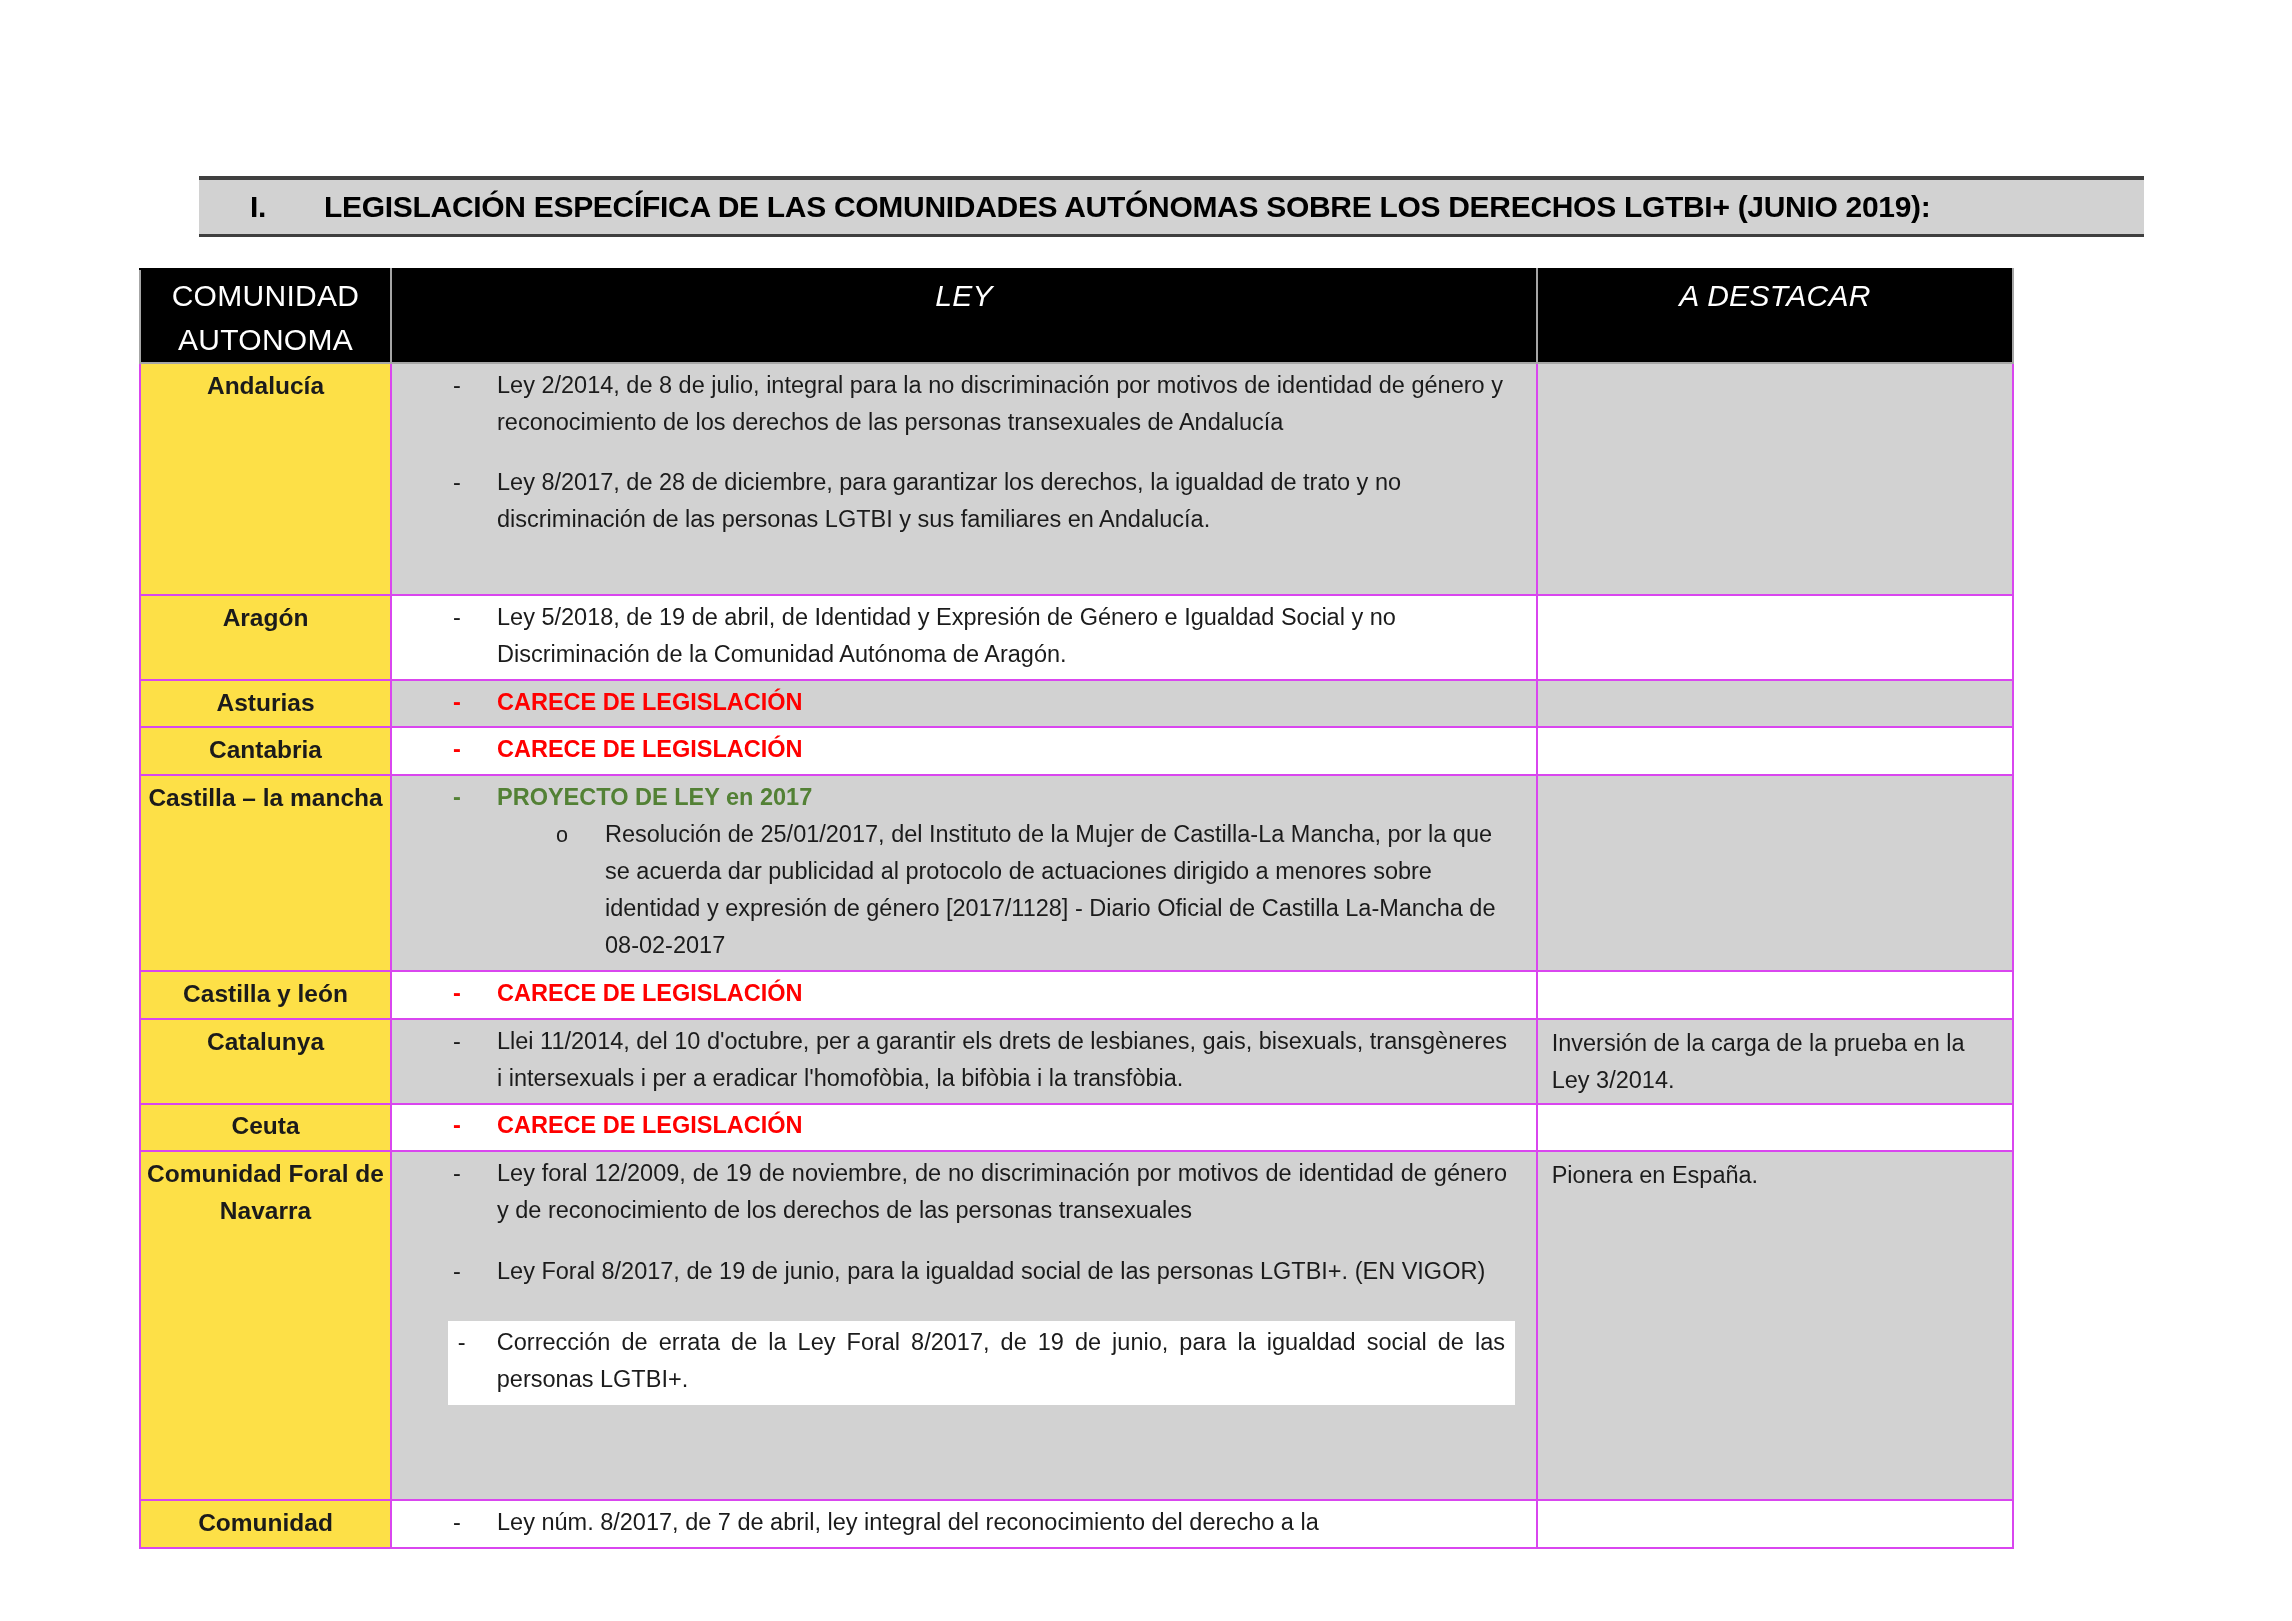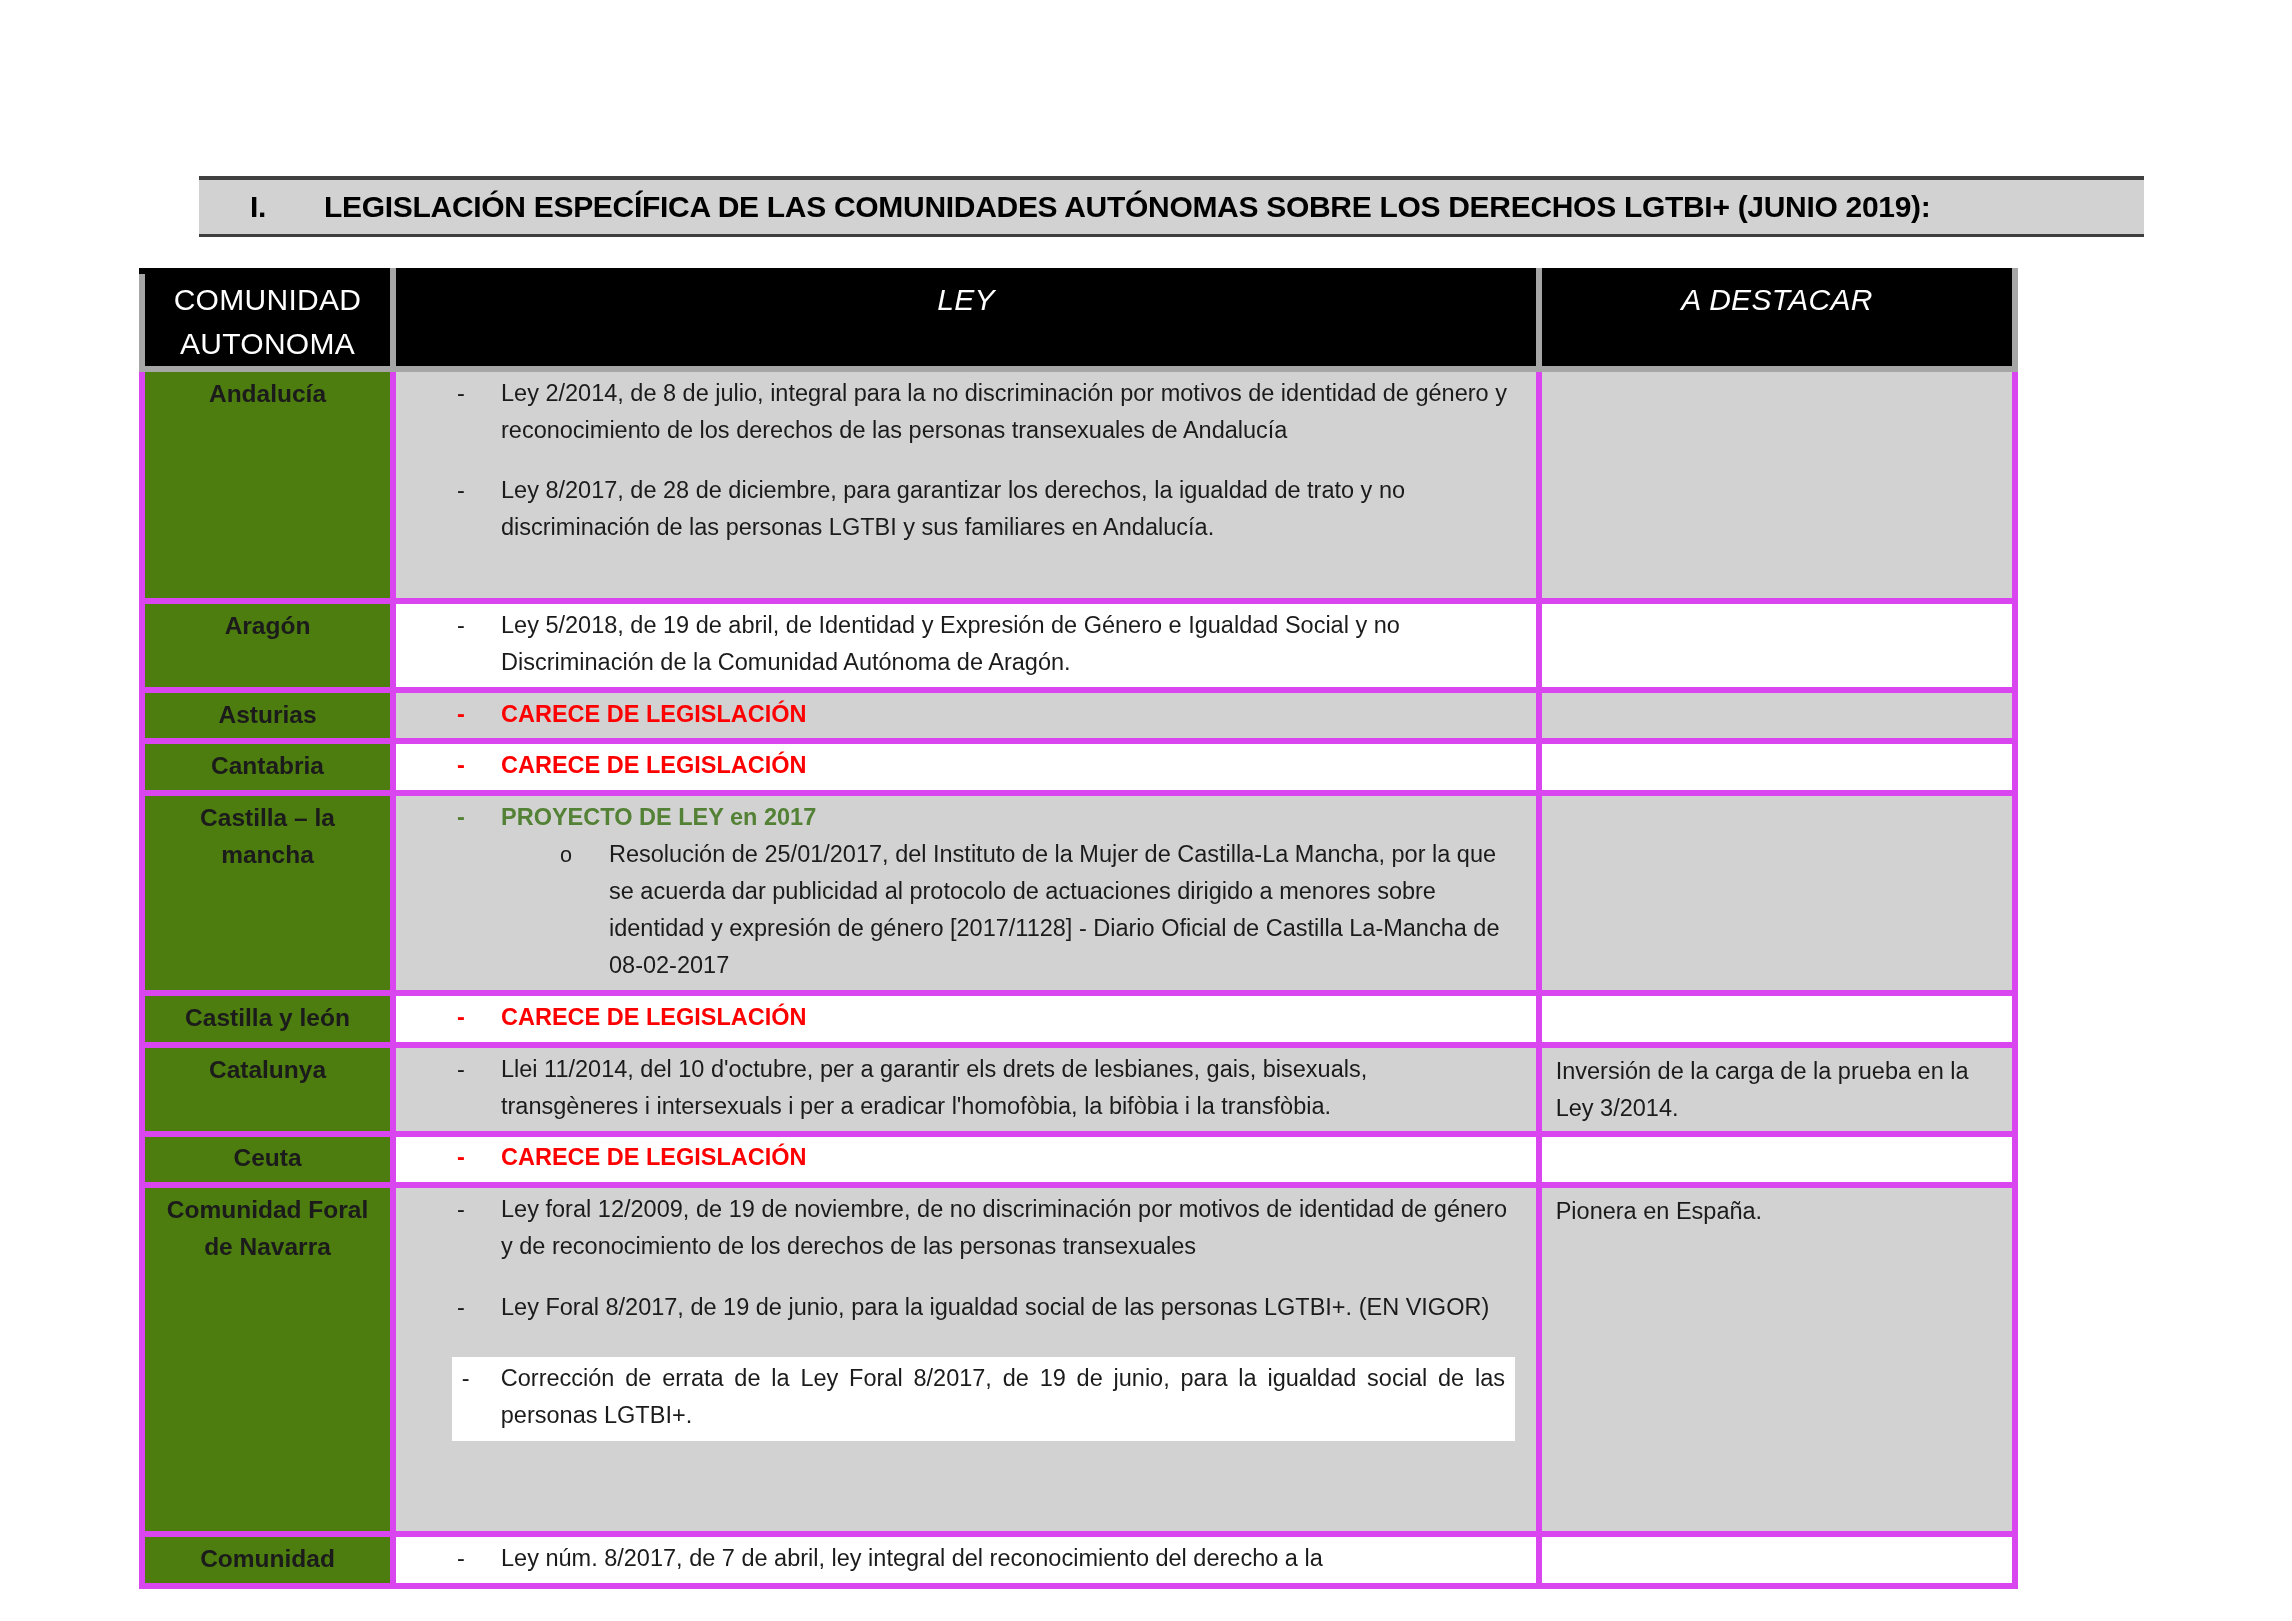--- a/index.html
+++ b/index.html
@@ -17,39 +17,39 @@
     font-size:30px; font-weight:700; line-height:39px; color:#000;
     white-space:nowrap; letter-spacing:-0.3px;
   }
   .title-bar .num { display:inline-block; width:74px; }
   
   table.main {
     position:absolute; left:139px; top:268px; width:1873px;
     border-collapse:collapse; table-layout:fixed;
   }
   col.c1 { width:251px; } col.c2 { width:1146px; } col.c3 { width:476px; }
-  td, th { border:6px solid #d946ef; vertical-align:top; overflow:hidden; }
+  td, th { border:2px solid #d946ef; vertical-align:top; overflow:hidden; }
   thead tr { height:93px; }
   th {
     background:#000; color:#fff; font-weight:400; font-size:30px;
     line-height:44px; text-align:center; padding-top:3.9px;
     border-color:#a6a6a6; border-top-color:#000; letter-spacing:0.3px;
   }
   th.it { font-style:italic; }
   tbody tr:nth-child(1)  { height:232px; }
   tbody tr:nth-child(2)  { height:80px;  }
   tbody tr:nth-child(3)  { height:39px;  }
   tbody tr:nth-child(4)  { height:40px;  }
   tbody tr:nth-child(5)  { height:188px; }
   tbody tr:nth-child(6)  { height:42px;  }
   tbody tr:nth-child(7)  { height:77px;  }
   tbody tr:nth-child(8)  { height:39px;  }
   tbody tr:nth-child(9)  { height:349px; }
   tbody tr:nth-child(10) { height:42px;  }
-  .region-cell { background:#4d7c0f; }
+  .region-cell { background:#fde047; }
   .region-name {
     font-weight:700; font-size:24.5px; line-height:37px;
     text-align:center; padding:2.9px 5.9px 0 5.9px;
   }
   .ley-cell, .destacar-cell { background:#fff; }
   tr.shaded .ley-cell, tr.shaded .destacar-cell { background:#d2d2d2; }
   .ley-cell { padding:2.9px 29px 5.9px 0; font-size:23.5px; line-height:37px; }
   .bullet { display:flex; }
   .bullet + .bullet { margin-top:23.5px; }
   .bullet .dash { flex:0 0 44px; margin-left:61px; }

